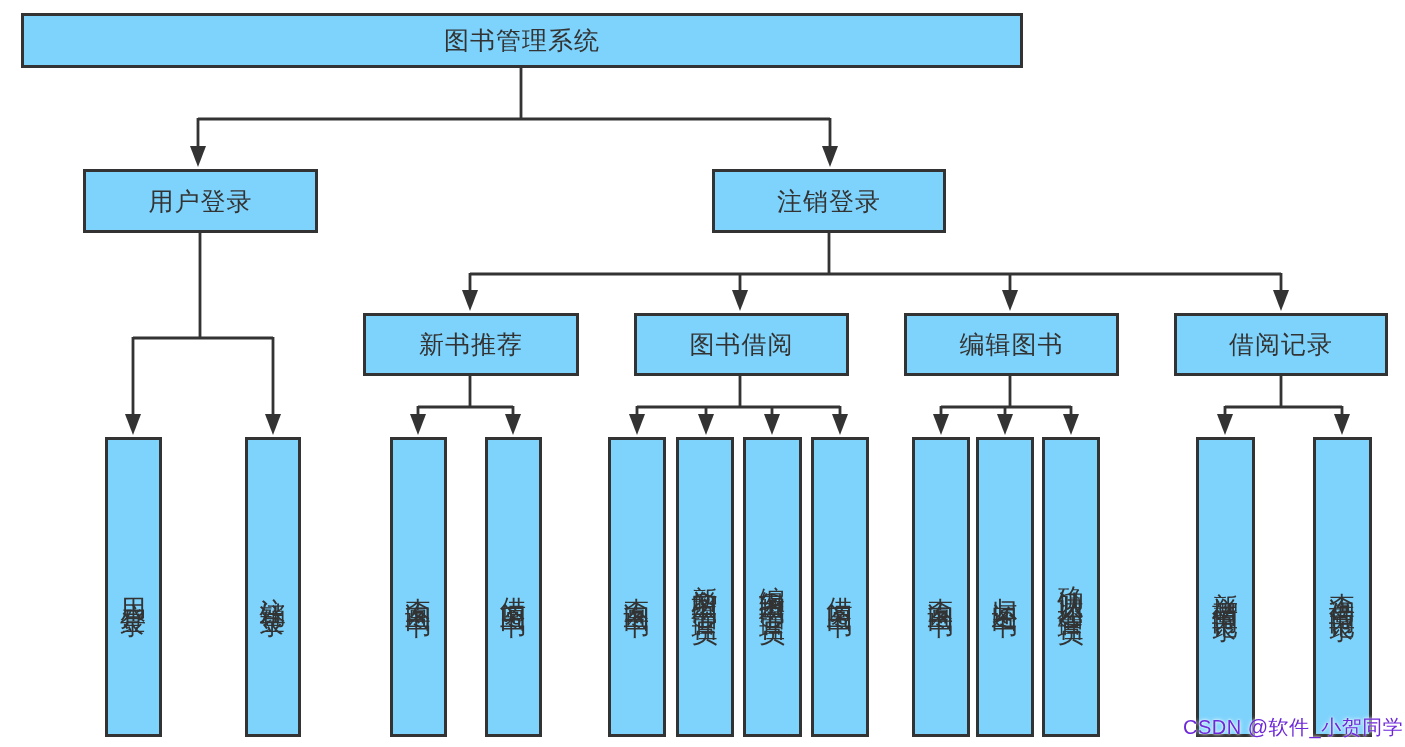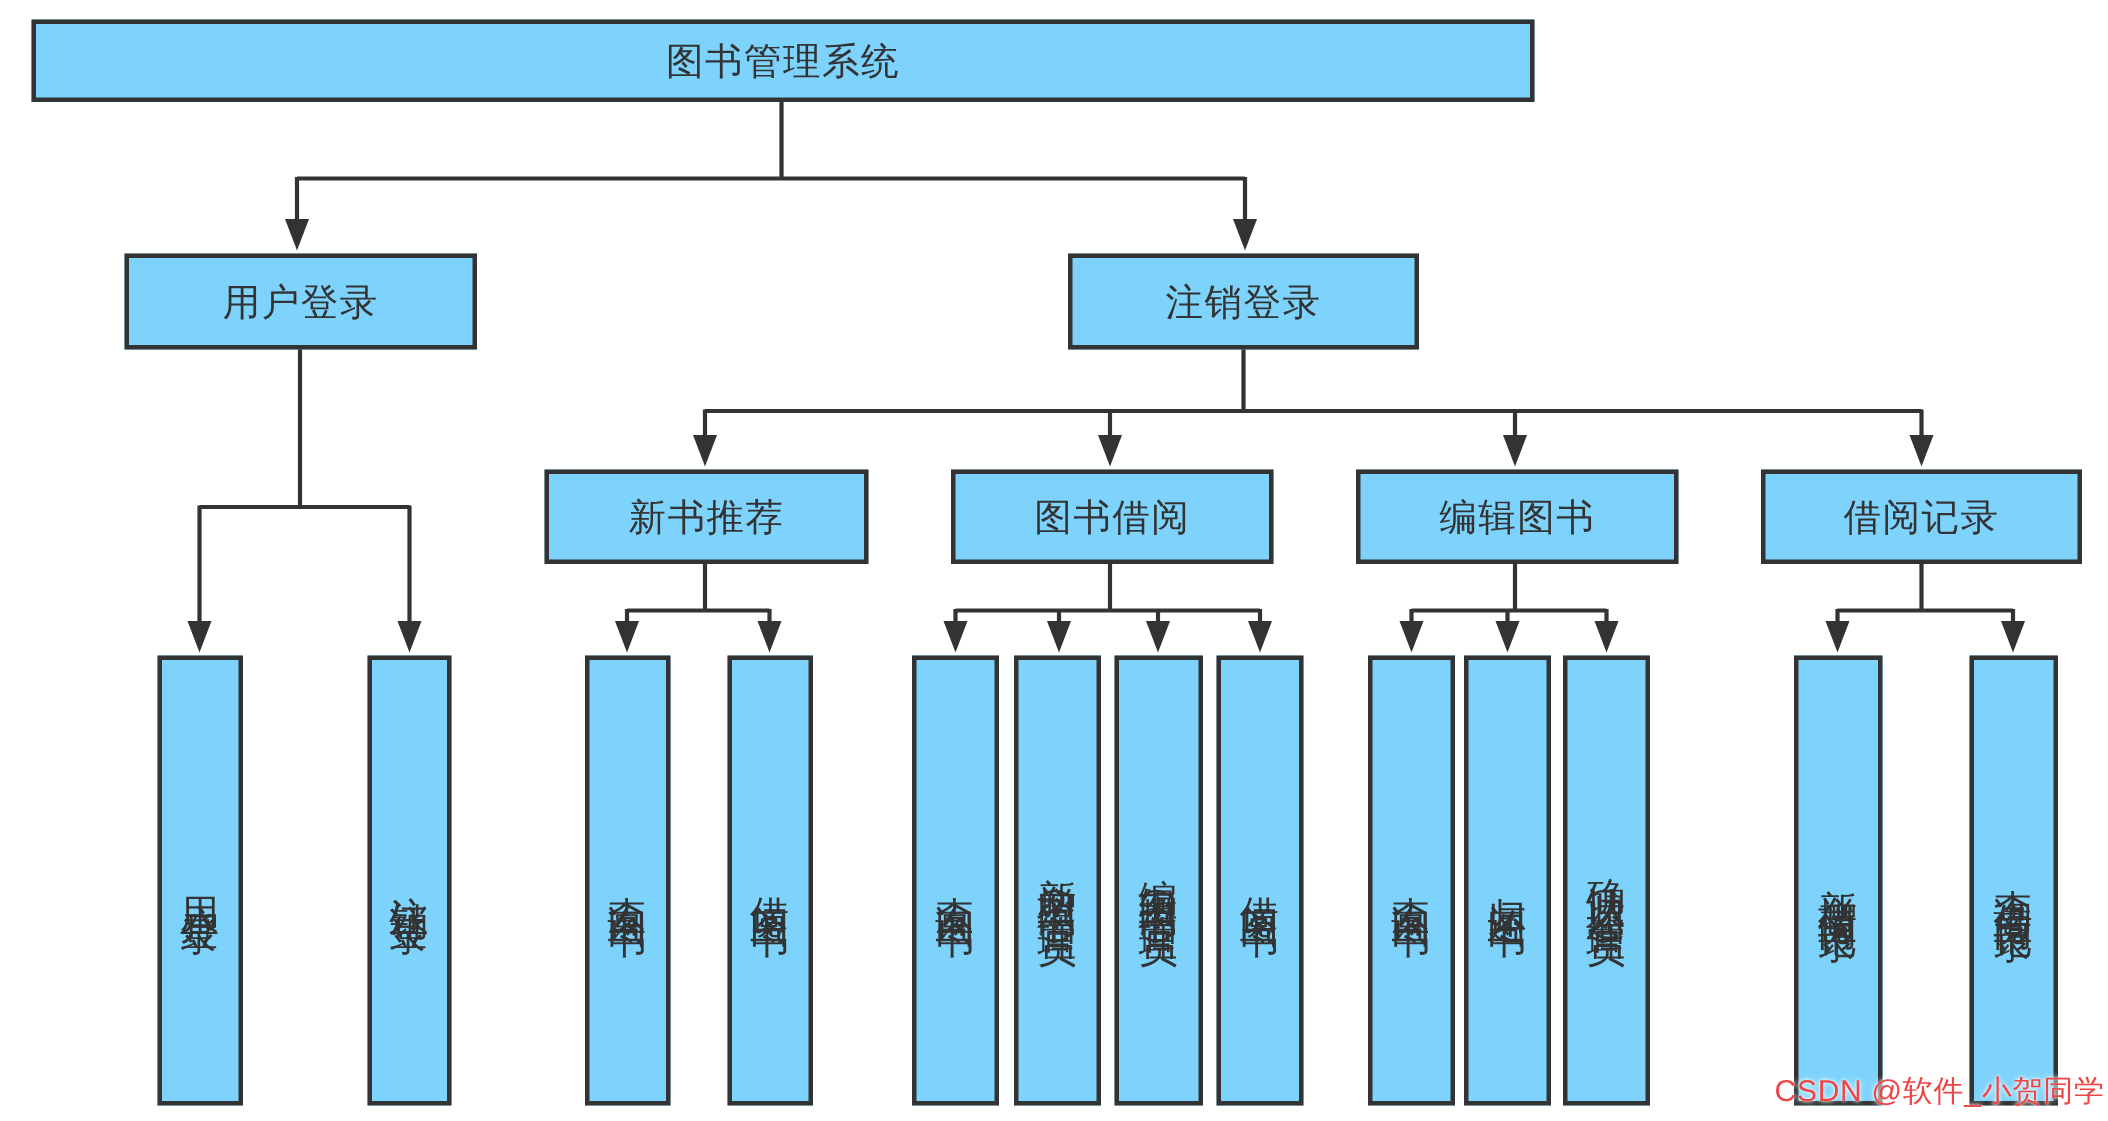--- a/index.html
+++ b/index.html
@@ -53,21 +53,21 @@
   .l-10 { left: 976px;  width: 58px; }
   .l-11 { left: 1042px; width: 58px; }
   .l-12 { left: 1196px; width: 59px; }
   .l-13 { left: 1313px; width: 59px; }
   .watermark {
     position: absolute;
     left: 1183px; top: 714px;
     z-index: 2;
     font-size: 20px;
     letter-spacing: 0.5px;
-    color: #ef4444;
+    color: #6d28d9;
     text-shadow: 0 0 2px #ffffff, 0 0 4px #ffffff;
     white-space: nowrap;
   }
 </style>
 </head>
 <body>
 
 <div class="canvas">
 
   <svg class="connectors" width="1405" height="747" viewBox="0 0 1405 747">

